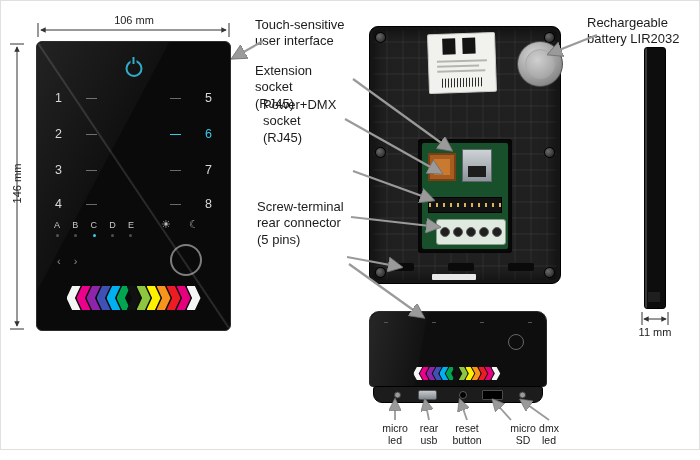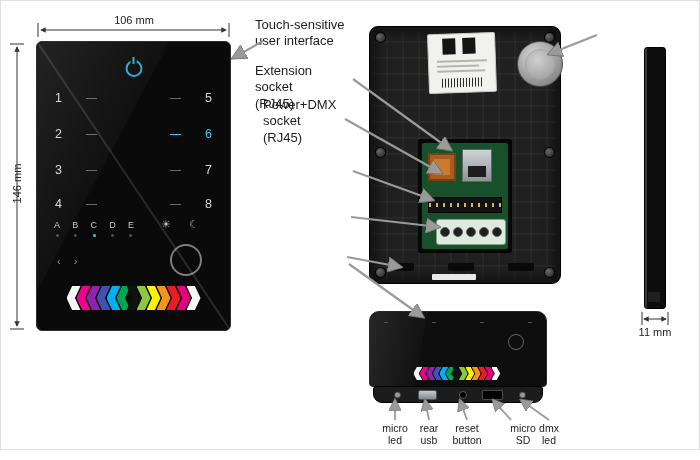--- a/index.html
+++ b/index.html
@@ -192,20 +192,25 @@
       </div>
   </div>
 
   <div class="callout co0">Touch-sensitive
 user interface</div>
   <div class="callout co1">Extension socket
 (RJ45)</div>
   <div class="callout co2">Power+DMX
 socket
 (RJ45)</div>
+  <div class="callout co4">Screw-terminal
+rear connector
+(5 pins)</div>
+  <div class="callout" id="battery-callout">Rechargeable
+battery LIR2032</div>
 
   <div id="back-view">
     <i class="screw s-tl"></i>
     <i class="screw s-tr"></i>
     <i class="screw s-bl"></i>
     <i class="screw s-br"></i>
     <i class="screw s-ml"></i>
     <i class="screw s-mr"></i>
     <div id="sticker">
       <i class="blk b1"></i>

